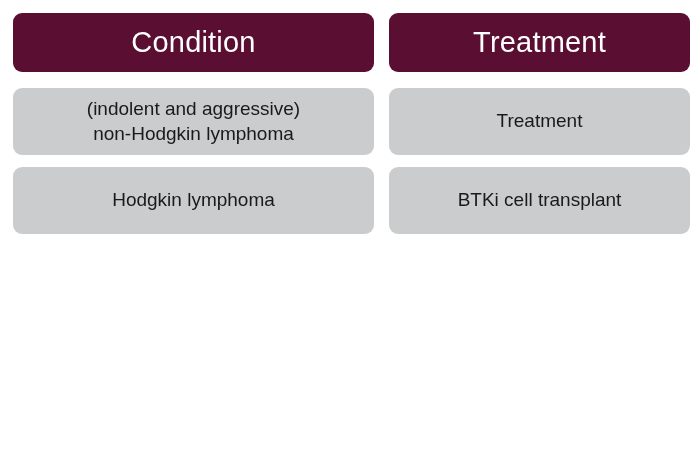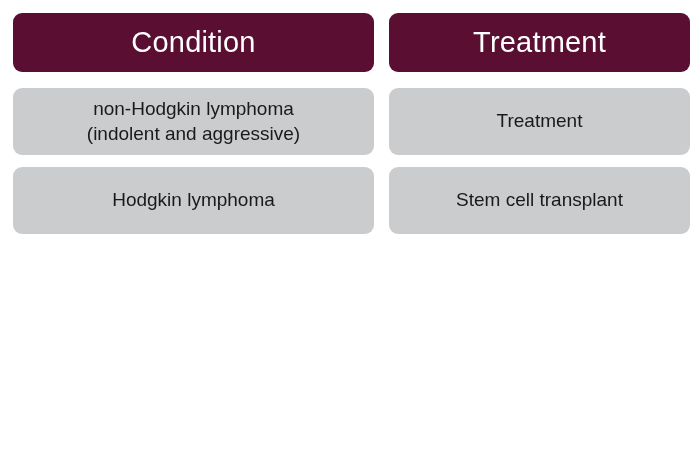--- a/index.html
+++ b/index.html
@@ -87,22 +87,22 @@
 </head>
 <body>
 
 <div class="board">
 
   <div class="column column-condition">
     <div class="header-card">Condition</div>
 
     <div class="item-card">
       <span class="item-lines">
+        <span class="item-line">(indolent and aggressive)</span>
         <span class="item-line">non-Hodgkin lymphoma</span>
-        <span class="item-line">(indolent and aggressive)</span>
       </span>
     </div>
 
     <div class="item-card">
       <span class="item-lines">
         <span class="item-line">Hodgkin lymphoma</span>
       </span>
     </div>
   </div>
 
@@ -113,18 +113,18 @@
 
     <div class="item-card">
       <span class="item-lines">
         <span class="item-line">Treatment</span>
       </span>
     </div>
 
 
     <div class="item-card">
       <span class="item-lines">
-        <span class="item-line">Stem cell transplant</span>
+        <span class="item-line">BTKi cell transplant</span>
       </span>
     </div>
   </div>
 
 </div>
 
 </body></html>

